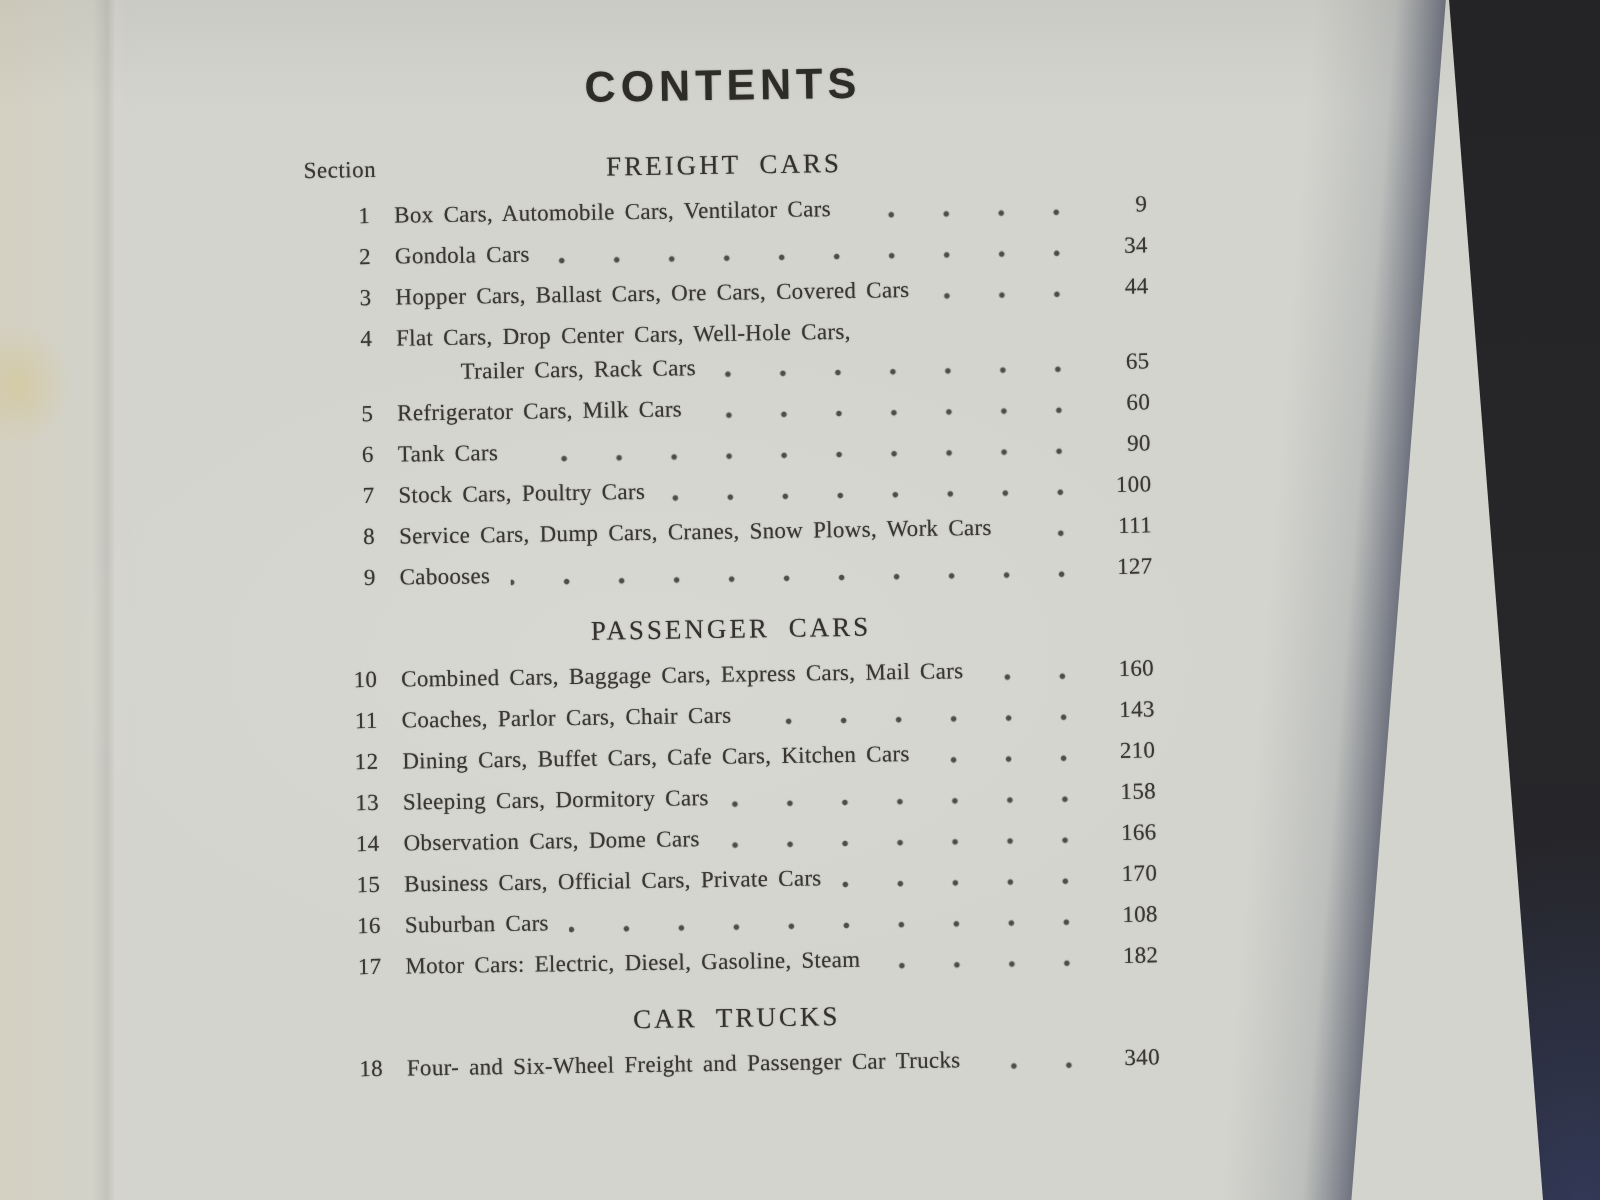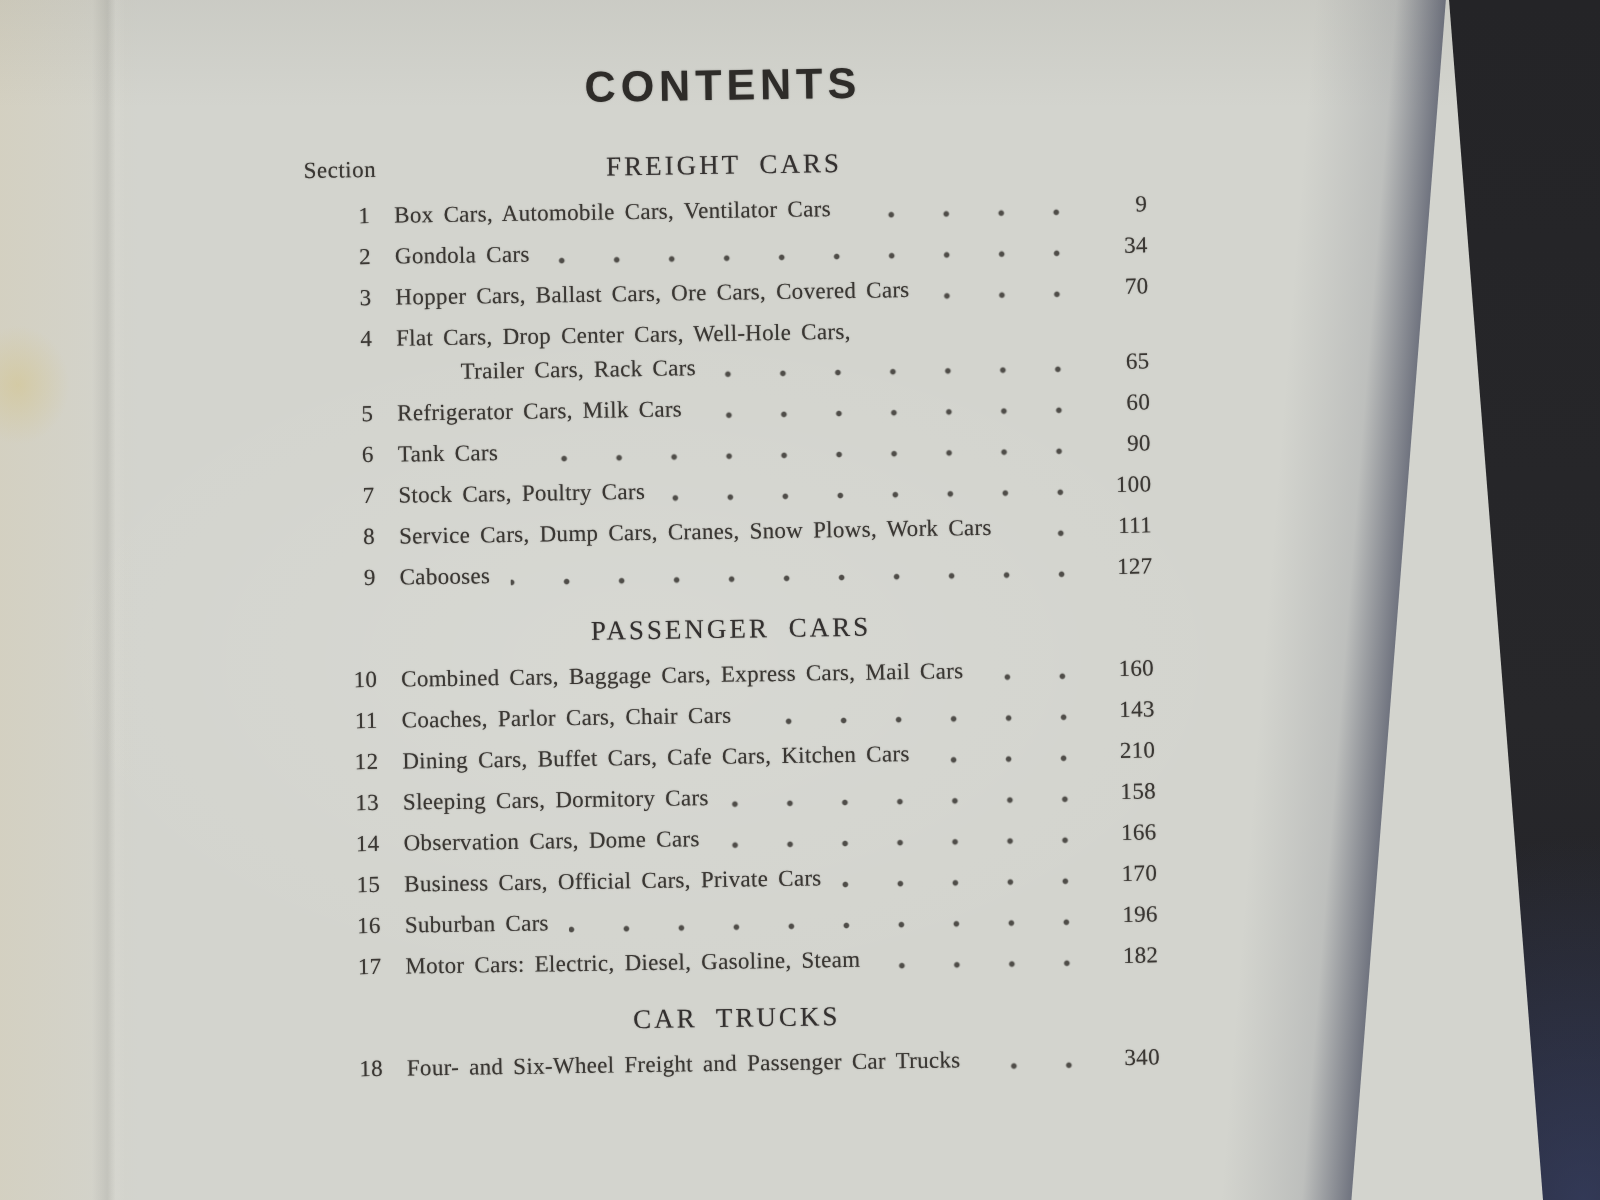--- a/index.html
+++ b/index.html
@@ -126,21 +126,21 @@
                   <span class="entry-title">Gondola Cars</span>
                   <span class="leader"></span>
                   <span class="pagenum">34</span>
                 </span>
               </div>
               <div class="toc-row">
                 <span class="num">3</span>
                 <span class="entry">
                   <span class="entry-title">Hopper Cars, Ballast Cars, Ore Cars, Covered Cars</span>
                   <span class="leader"></span>
-                  <span class="pagenum">70</span>
+                  <span class="pagenum">44</span>
                 </span>
               </div>
               <div class="toc-row">
                 <span class="num">4</span>
                 <span class="entry">
                   <span class="entry-title">Flat Cars, Drop Center Cars, Well-Hole Cars,</span>
                 </span>
               </div>
               <div class="toc-row cont">
                 <span class="num"></span>
@@ -241,21 +241,21 @@
                   <span class="entry-title">Business Cars, Official Cars, Private Cars</span>
                   <span class="leader"></span>
                   <span class="pagenum">170</span>
                 </span>
               </div>
               <div class="toc-row">
                 <span class="num">16</span>
                 <span class="entry">
                   <span class="entry-title">Suburban Cars</span>
                   <span class="leader"></span>
-                  <span class="pagenum">196</span>
+                  <span class="pagenum">108</span>
                 </span>
               </div>
               <div class="toc-row">
                 <span class="num">17</span>
                 <span class="entry">
                   <span class="entry-title">Motor Cars: Electric, Diesel, Gasoline, Steam</span>
                   <span class="leader"></span>
                   <span class="pagenum">182</span>
                 </span>
               </div>

